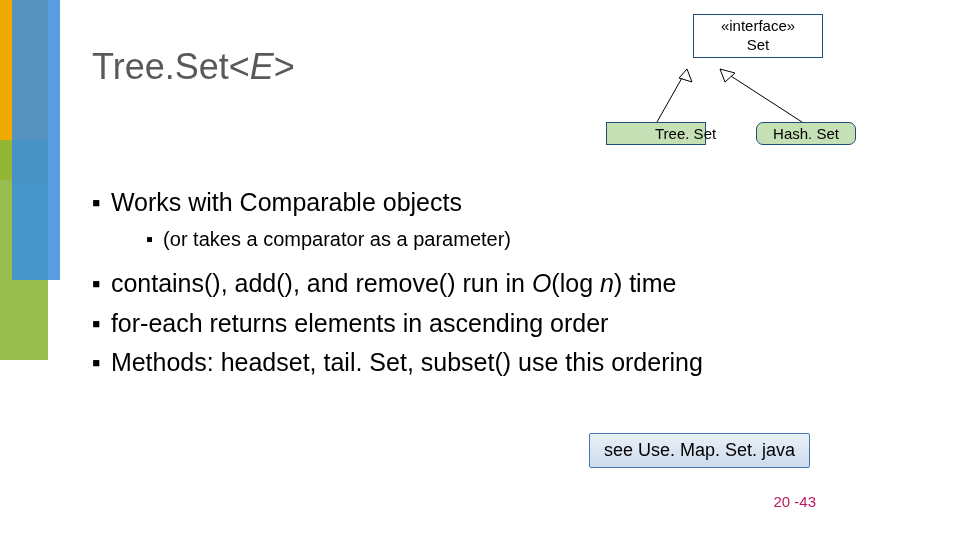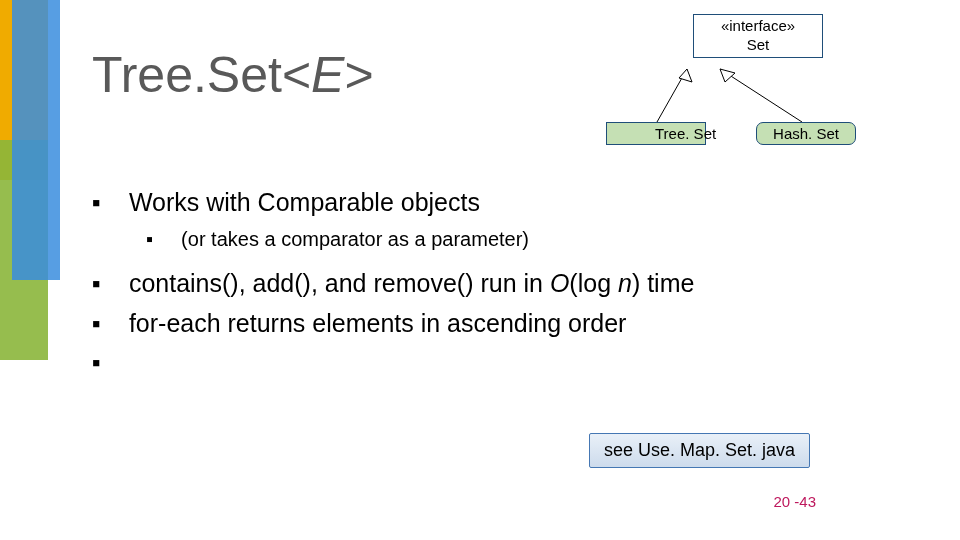--- a/index.html
+++ b/index.html
@@ -2,34 +2,34 @@
 <html><head>
 <meta charset="utf-8">
 <style>
   * { box-sizing: border-box; margin: 0; padding: 0; }
   html, body { width: 960px; height: 540px; font-family: Arial, Helvetica, sans-serif; background: #fff; overflow: hidden; }
   .slide { position: relative; width: 960px; height: 540px; }
   .stripe { position: absolute; left: 0; }
   .stripe-yellow { top: 0; width: 48px; height: 180px; background: #f0ab00; }
   .stripe-blue   { top: 0; left: 12px; width: 48px; height: 280px; background: #3a8dde; opacity: 0.85; }
   .stripe-green  { top: 140px; width: 48px; height: 220px; background: #8bb63b; opacity: 0.9; }
-  .title { position: absolute; top: 46px; left: 92px; font-size: 50px; color: #595959; }
+  .title { position: absolute; top: 46px; left: 92px; font-size: 36px; color: #595959; }
   .title .ital { font-style: italic; }
   .diagram { position: absolute; top: 14px; left: 602px; width: 330px; height: 160px; }
   .box { position: absolute; border: 1.5px solid #1f4e79; text-align: center; font-size: 15px; padding: 2px 6px; white-space: nowrap; }
   .box-interface { top: 0; left: 43px; width: 130px; background: #fff; line-height: 1.25; margin-left: 48px; }
   .box-sub { top: 108px; width: 100px; background: #c5e0b4; }
   .box-tree { left: 4px; padding-left: 48px; }
   .box-hash { left: 154px; border-radius: 7px; }
   svg.arrows { position: absolute; top: 0; left: 0; }
   .content { position: absolute; top: 186px; left: 92px; width: 820px; color: #000; }
   .b1 { display: flex; align-items: flex-start; font-size: 25px; margin-bottom: 6px; }
   .b2 { display: flex; align-items: flex-start; font-size: 20px; margin-left: 54px; margin-bottom: 14px; }
   .sq { color: #000; margin-right: 10px; line-height: 1.35; }
-  .b1 .txt, .b2 .txt { line-height: 1.35; margin-left: 18px; }
+  .b1 .txt, .b2 .txt { line-height: 1.35; }
   .ital { font-style: italic; }
   .seebox { position: absolute; bottom: 72px; right: 150px; border: 1px solid #4577b3; background: linear-gradient(#e9f0f8,#cddbec); padding: 6px 14px; font-size: 18px; color: #000; border-radius: 2px; margin-top: 44px; }
   .pagenum { position: absolute; bottom: 30px; right: 144px; font-size: 15px; color: #be185d; }
 </style>
 </head>
 <body>
 
 <div class="slide">
 
   <div class="stripe stripe-yellow"></div>
@@ -69,19 +69,20 @@
       <span class="txt">
         <span>contains(), add(), and remove() run in </span><span class="ital">O</span><span>(log </span><span class="ital">n</span><span>) time</span>
       </span>
     </div>
     <div class="b1">
       <span class="sq">▪</span>
       <span class="txt">for-each returns elements in ascending order</span>
     </div>
     <div class="b1">
       <span class="sq">▪</span>
+      <span class="txt">Methods: headset, tail. Set, subset() use this ordering</span>
     </div>
   </div>
 
   <div class="seebox">see Use. Map. Set. java</div>
   <div class="pagenum">20 -43</div>
 
 </div>
 
 </body></html>

